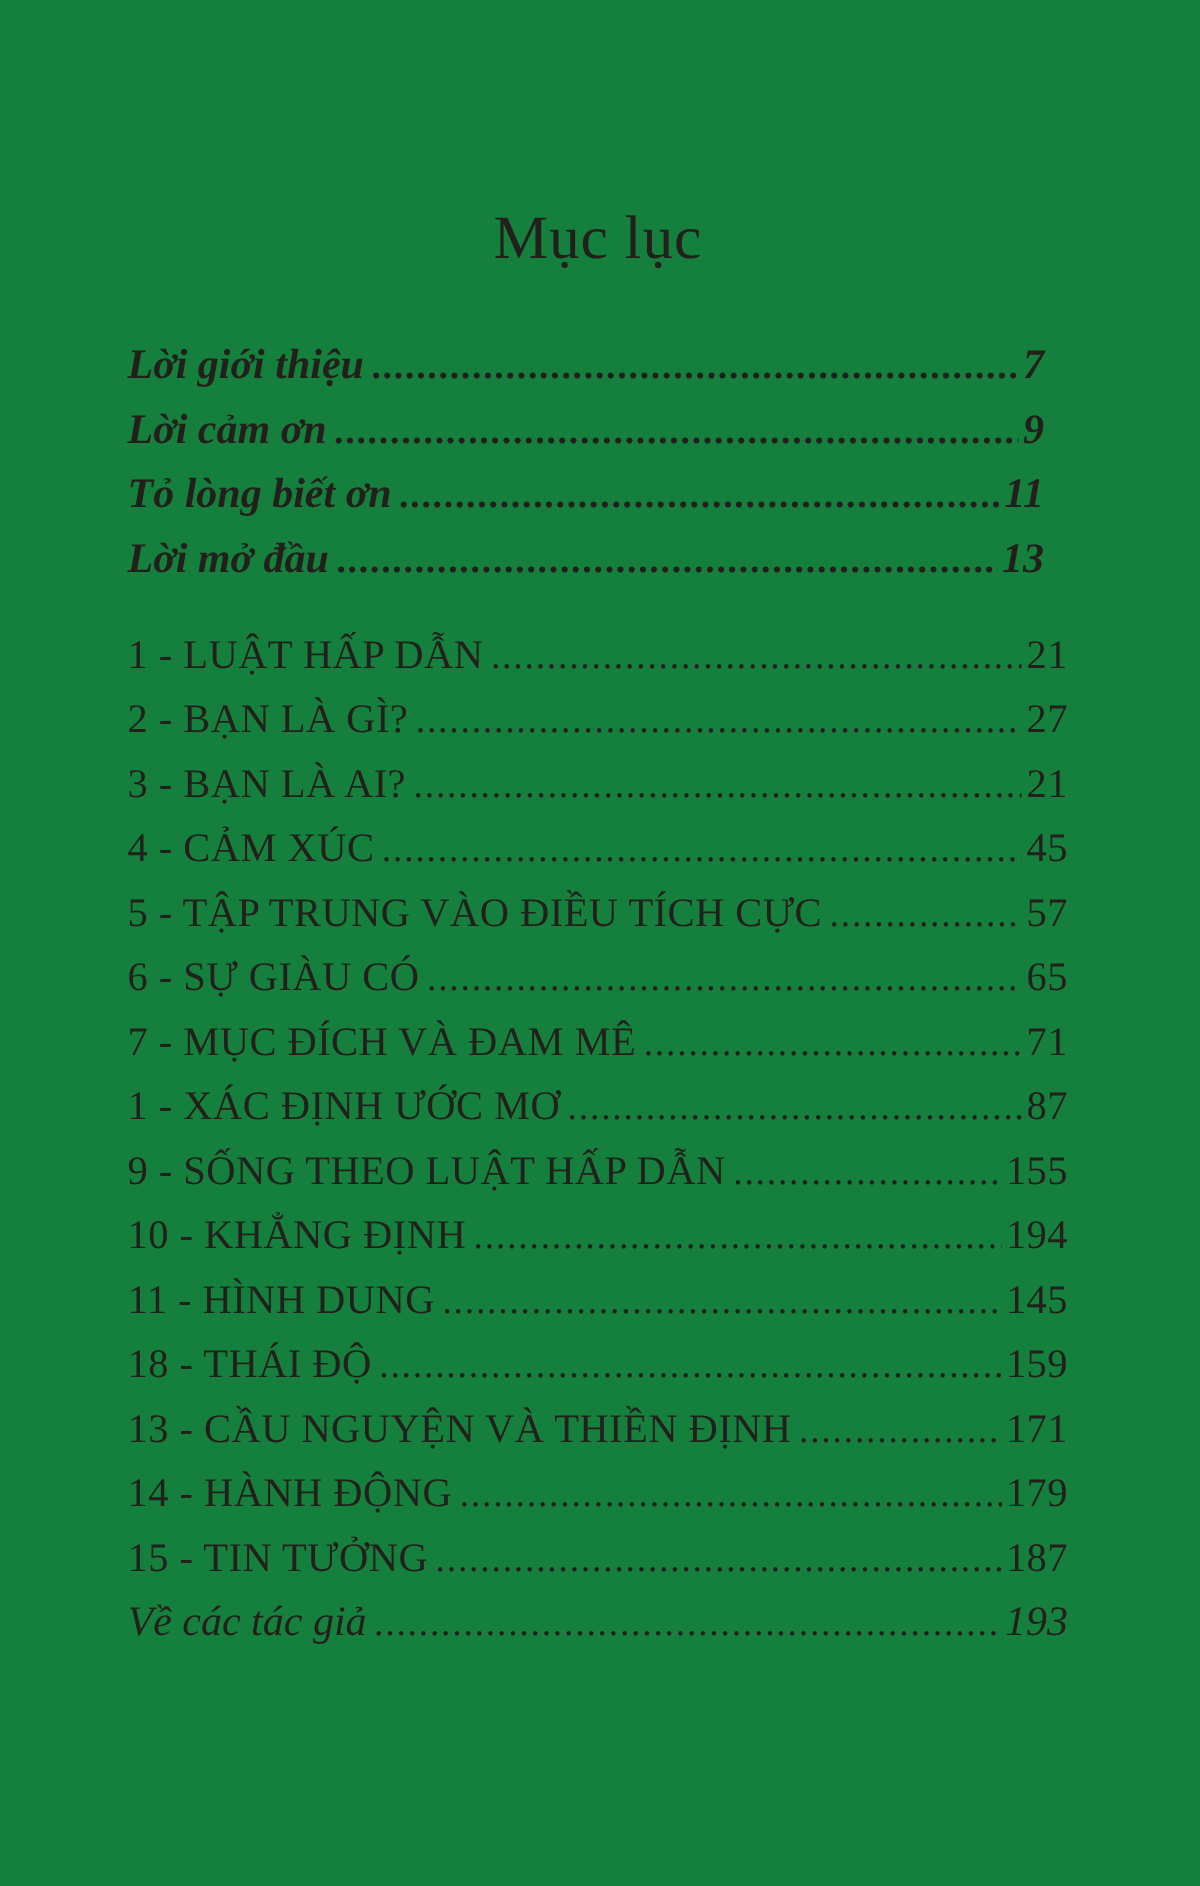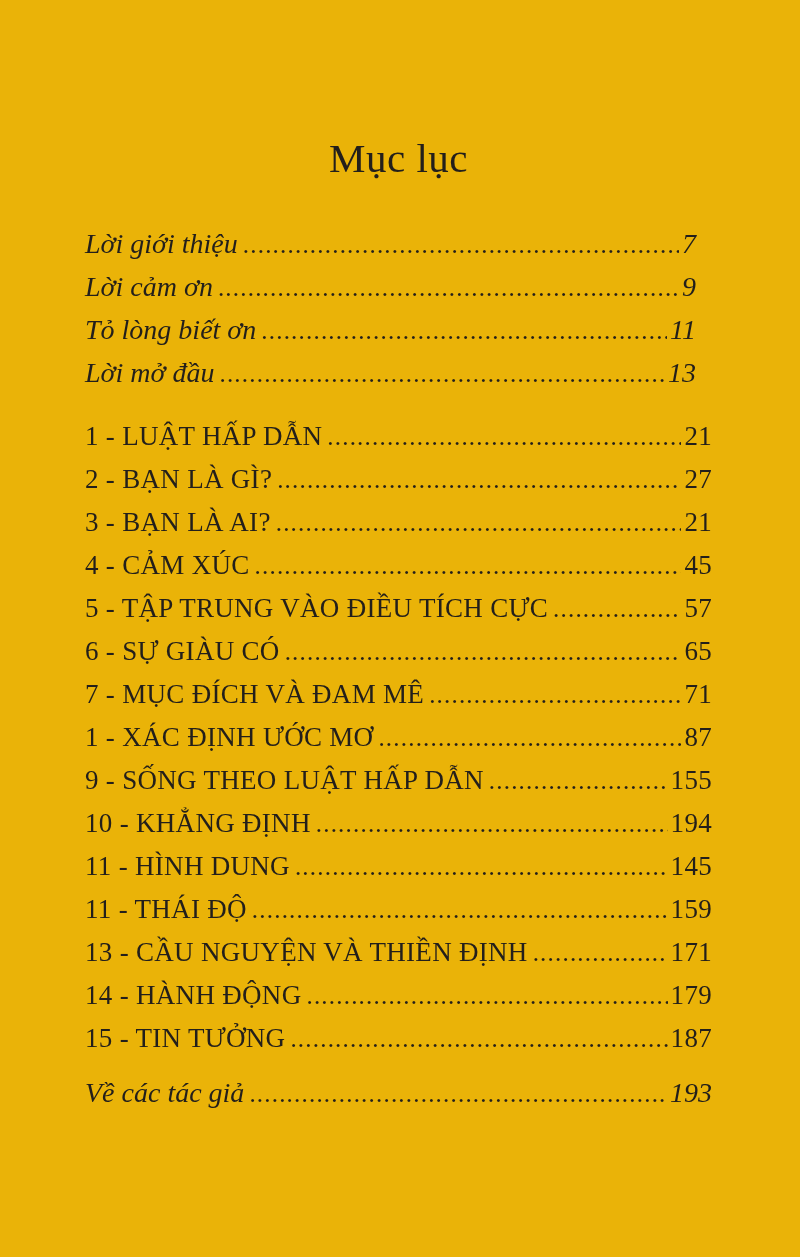--- a/index.html
+++ b/index.html
@@ -2,39 +2,39 @@
 <html><head>
 <meta charset="utf-8">
 <style>
   * { margin: 0; padding: 0; box-sizing: border-box; }
   html, body { background: #ffffff; }
 
   .page {
     position: relative;
     width: 800px;
     height: 1257px;
-    background: #eab308;
+    background: #15803d;
     color: #231f1b;
     font-family: "Liberation Serif", serif;
     padding: 134px 88px 0 85px;
     overflow: hidden;
   }
 
   .toc-title {
     text-align: center;
     font-size: 41px;
     font-weight: normal;
     letter-spacing: 0.5px;
     line-height: 1.2;
   }
 
   .toc-list { display: block; }
-  .front-list { margin-top: 39px; padding-right: 16px; }
+  .front-list { margin-top: 39px; padding-right: 16px; font-weight: bold; }
   .chapter-list { margin-top: 21px; }
-  .back-list { margin-top: 11px; }
+  .back-list { }
 
   .toc-row {
     display: flex;
     align-items: baseline;
     height: 43px;
     line-height: 43px;
   }
 
   .toc-label { white-space: nowrap; flex: none; }
   .toc-page  { white-space: nowrap; flex: none; padding-left: 2px; }
@@ -148,21 +148,21 @@
       <span class="toc-label">10 - KHẲNG ĐỊNH</span>
       <span class="leader"></span>
       <span class="toc-page">194</span>
     </div>
     <div class="toc-row">
       <span class="toc-label">11 - HÌNH DUNG</span>
       <span class="leader"></span>
       <span class="toc-page">145</span>
     </div>
     <div class="toc-row">
-      <span class="toc-label">11 - THÁI ĐỘ</span>
+      <span class="toc-label">18 - THÁI ĐỘ</span>
       <span class="leader"></span>
       <span class="toc-page">159</span>
     </div>
     <div class="toc-row">
       <span class="toc-label">13 - CẦU NGUYỆN VÀ THIỀN ĐỊNH</span>
       <span class="leader"></span>
       <span class="toc-page">171</span>
     </div>
     <div class="toc-row">
       <span class="toc-label">14 - HÀNH ĐỘNG</span>

